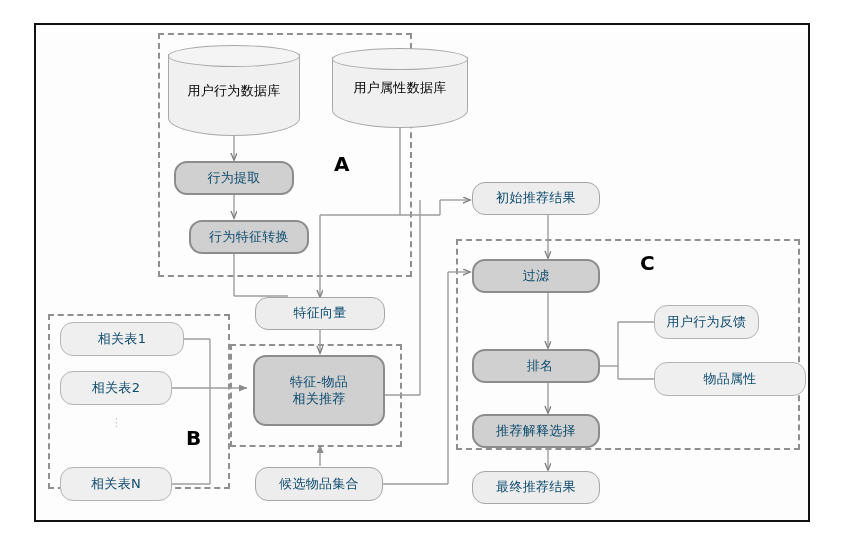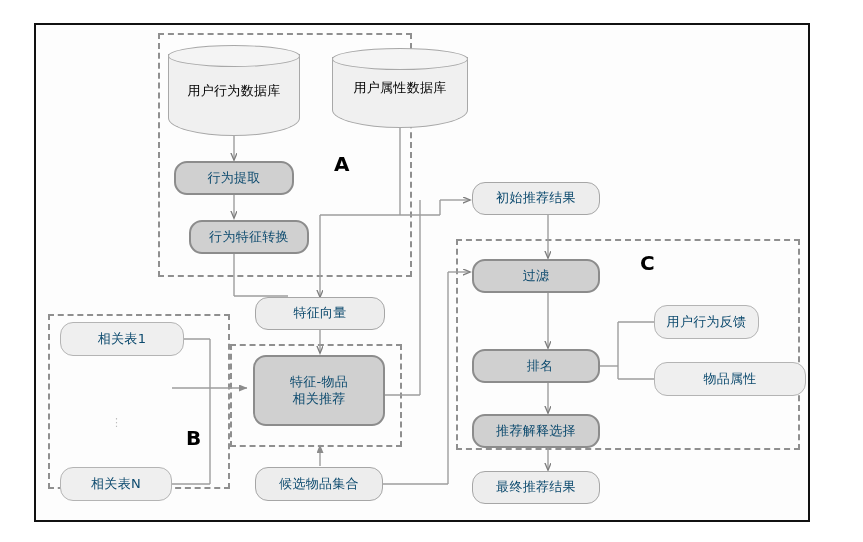--- a/index.html
+++ b/index.html
@@ -222,20 +222,23 @@
   </div>
 
   <div class="node light" style="left:255px; top:297px; width:130px; height:33px;">
     <span>特征向量</span>
   </div>
 
   <div class="node plain" style="left:60px; top:322px; width:124px; height:34px;">
     <span>相关表1</span>
   </div>
 
+  <div class="node plain" style="left:60px; top:371px; width:112px; height:34px;">
+    <span>相关表2</span>
+  </div>
 
   <div class="dots" style="left:111px; top:420px;">⋮</div>
 
   <div class="node plain" style="left:60px; top:467px; width:112px; height:34px;">
     <span>相关表N</span>
   </div>
 
   <div class="node mid" style="left:253px; top:355px; width:132px; height:71px; white-space:pre-line;">
     <span>特征-物品
 相关推荐</span>

